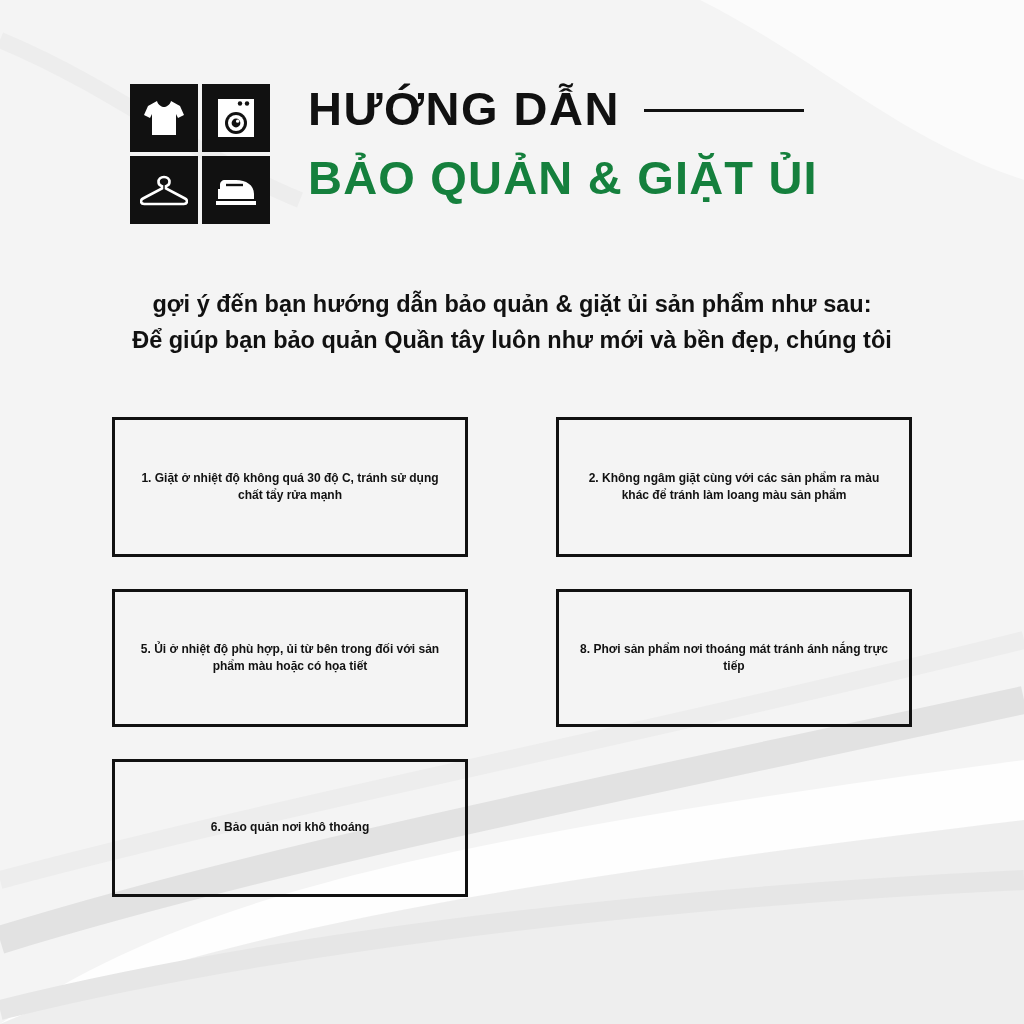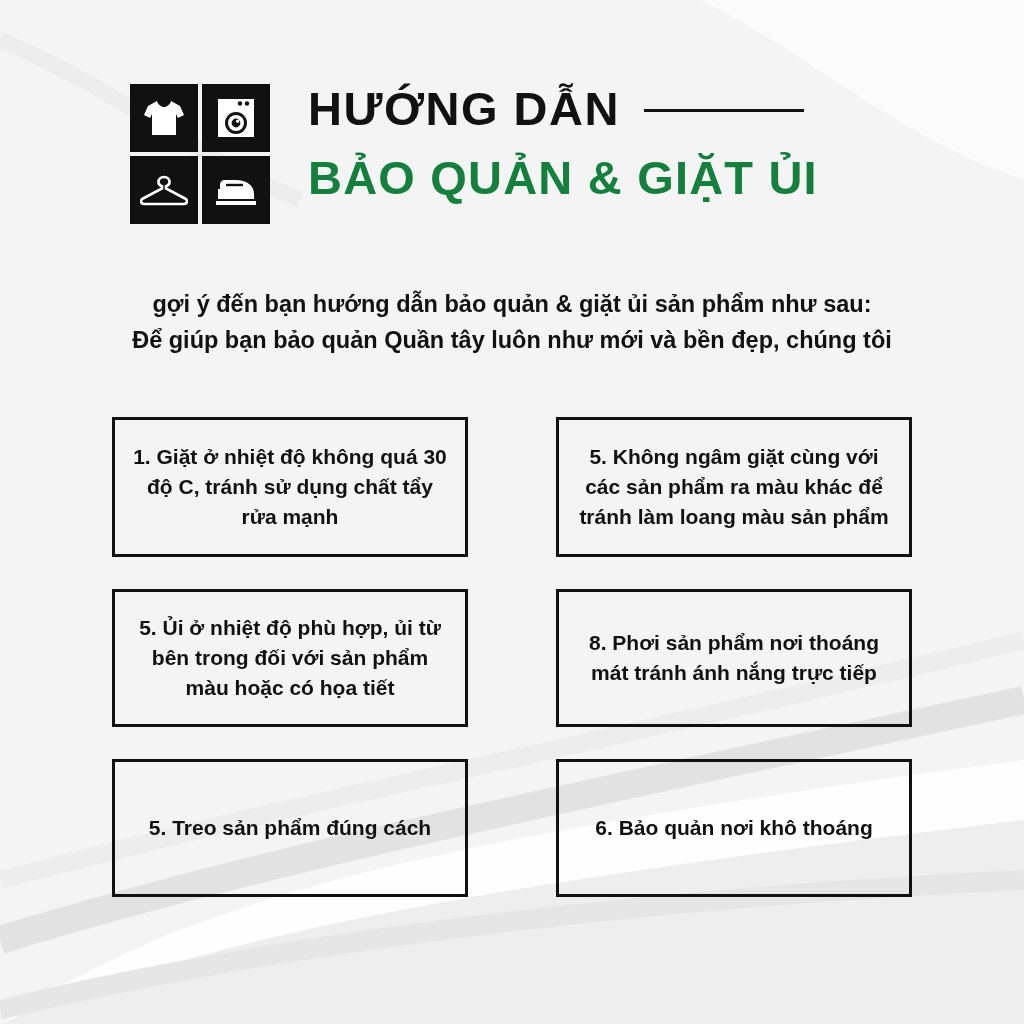--- a/index.html
+++ b/index.html
@@ -108,21 +108,21 @@
     row-gap: 32px;
   }
   .box {
     border: 3px solid #111111;
     background: transparent;
     display: flex;
     align-items: center;
     justify-content: center;
     text-align: center;
     padding: 20px 16px;
-    font-size: 21px;
+    font-size: 12px;
     font-weight: bold;
     color: #111111;
     line-height: 1.42;
   }
   .box.h-tall { height: 140px; }
   .box.h-mid  { height: 138px; }
   .box.h-short{ height: 138px; }
   .box-text { display: block; }
 </style>
 </head>
@@ -188,29 +188,26 @@
   <div class="intro">
     <div>gợi ý  đến bạn hướng dẫn bảo quản &amp; giặt ủi sản phẩm như sau:</div>
     <div>Để giúp bạn bảo quản Quần tây luôn như mới và bền đẹp, chúng tôi</div>
   </div>
 
   <div class="grid">
     <div class="box h-tall">
       <span class="box-text">1. Giặt ở nhiệt độ không quá 30 độ C, tránh sử dụng chất tẩy rửa mạnh</span>
     </div>
     <div class="box h-tall">
-      <span class="box-text">5. Không ngâm giặt cùng với các sản phẩm ra màu khác để tránh làm loang màu sản phẩm</span>
+      <span class="box-text">2. Không ngâm giặt cùng với các sản phẩm ra màu khác để tránh làm loang màu sản phẩm</span>
     </div>
     <div class="box h-mid">
       <span class="box-text">5. Ủi ở nhiệt độ phù hợp, ủi từ bên trong đối với sản phẩm màu hoặc có họa tiết</span>
     </div>
     <div class="box h-mid">
       <span class="box-text">8. Phơi sản phẩm nơi thoáng mát tránh ánh nắng trực tiếp</span>
     </div>
     <div class="box h-short">
-      <span class="box-text">5. Treo sản phẩm đúng cách</span>
-    </div>
-    <div class="box h-short">
       <span class="box-text">6. Bảo quản nơi khô thoáng</span>
     </div>
   </div>
 
 </div>
 
 </body></html>

